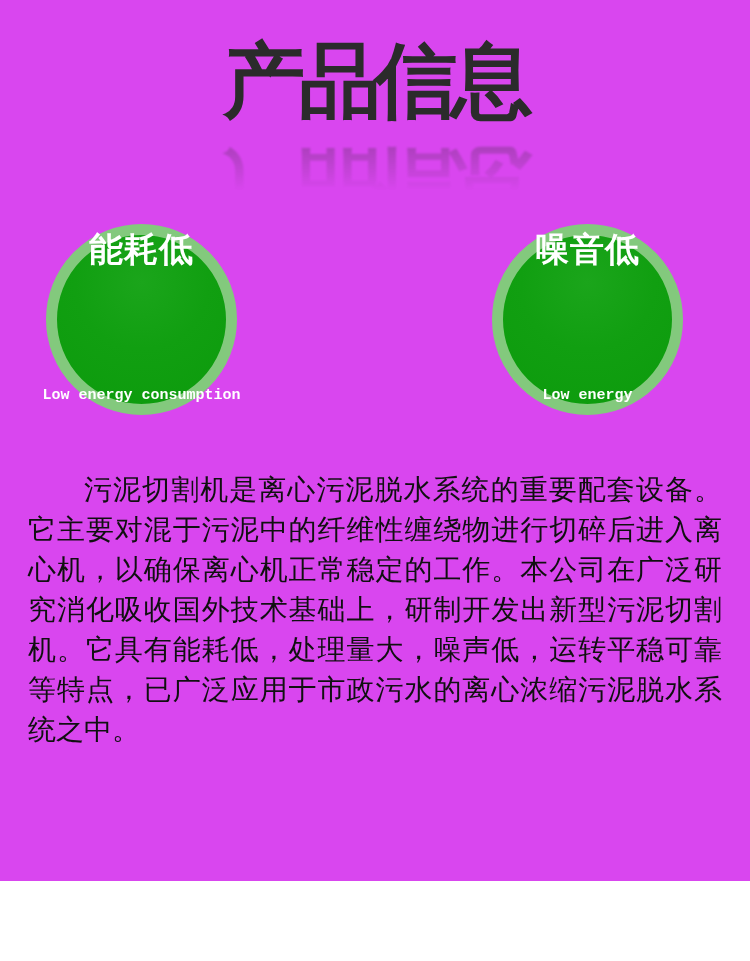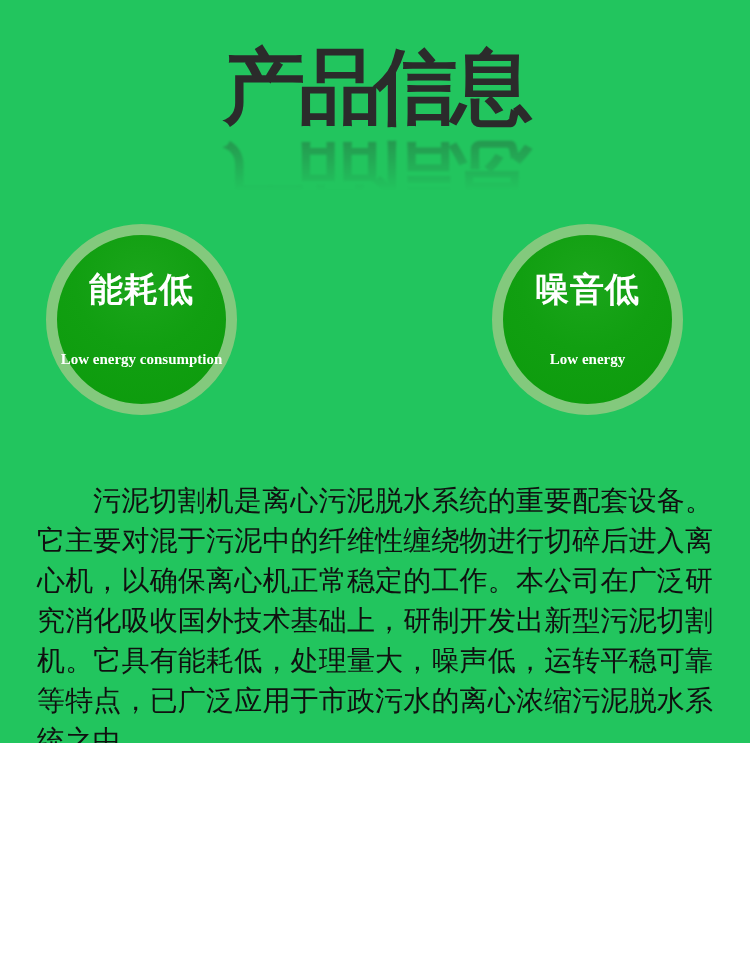--- a/index.html
+++ b/index.html
@@ -3,24 +3,24 @@
 <meta charset="utf-8">
 <style>
   html, body {
     margin: 0;
     padding: 0;
     background: #ffffff;
   }
   .page {
     position: relative;
     width: 750px;
-    height: 743px;
-    background: #22c55e;
+    height: 881px;
+    background: #d946ef;
     overflow: hidden;
-    font-family: Liberation Serif, serif;
+    font-family: Liberation Mono, monospace;
   }
 
   
   .title-text {
     position: absolute;
     top: 42px;
     left: 0;
     width: 100%;
     text-align: center;
     font-size: 82px;
@@ -56,21 +56,21 @@
     top: 224px;
     width: 191px;
     height: 191px;
     box-sizing: border-box;
     border: 11px solid #83c97d;
     border-radius: 50%;
     background: radial-gradient(circle at 50% 28%, #1ba51b 0%, #119f11 45%, #0c9b0c 100%);
     display: flex;
     flex-direction: column;
     align-items: center;
-    justify-content: center;
+    justify-content: space-between;
     gap: 7px;
   }
   .feature-circle.c1 { left: 46px; }
   .feature-circle.c2 { left: 279px; }
   .feature-circle.c3 { left: 492px; }
 
   .circle-label {
     color: #ffffff;
     font-size: 34px;
     font-weight: bold;
@@ -94,21 +94,21 @@
     top: 468px;
     left: 24px;
     width: 702px;
     color: #101010;
     font-size: 28px;
     line-height: 40px;
     text-align: justify;
     text-justify: inter-ideograph;
   }
   .content p {
-    margin: 13px;
+    margin: 4px;
     text-indent: 56px;
   }
 </style>
 </head>
 <body>
 
 <div class="page">
 
   <div class="title-text">产品信息</div>
 

